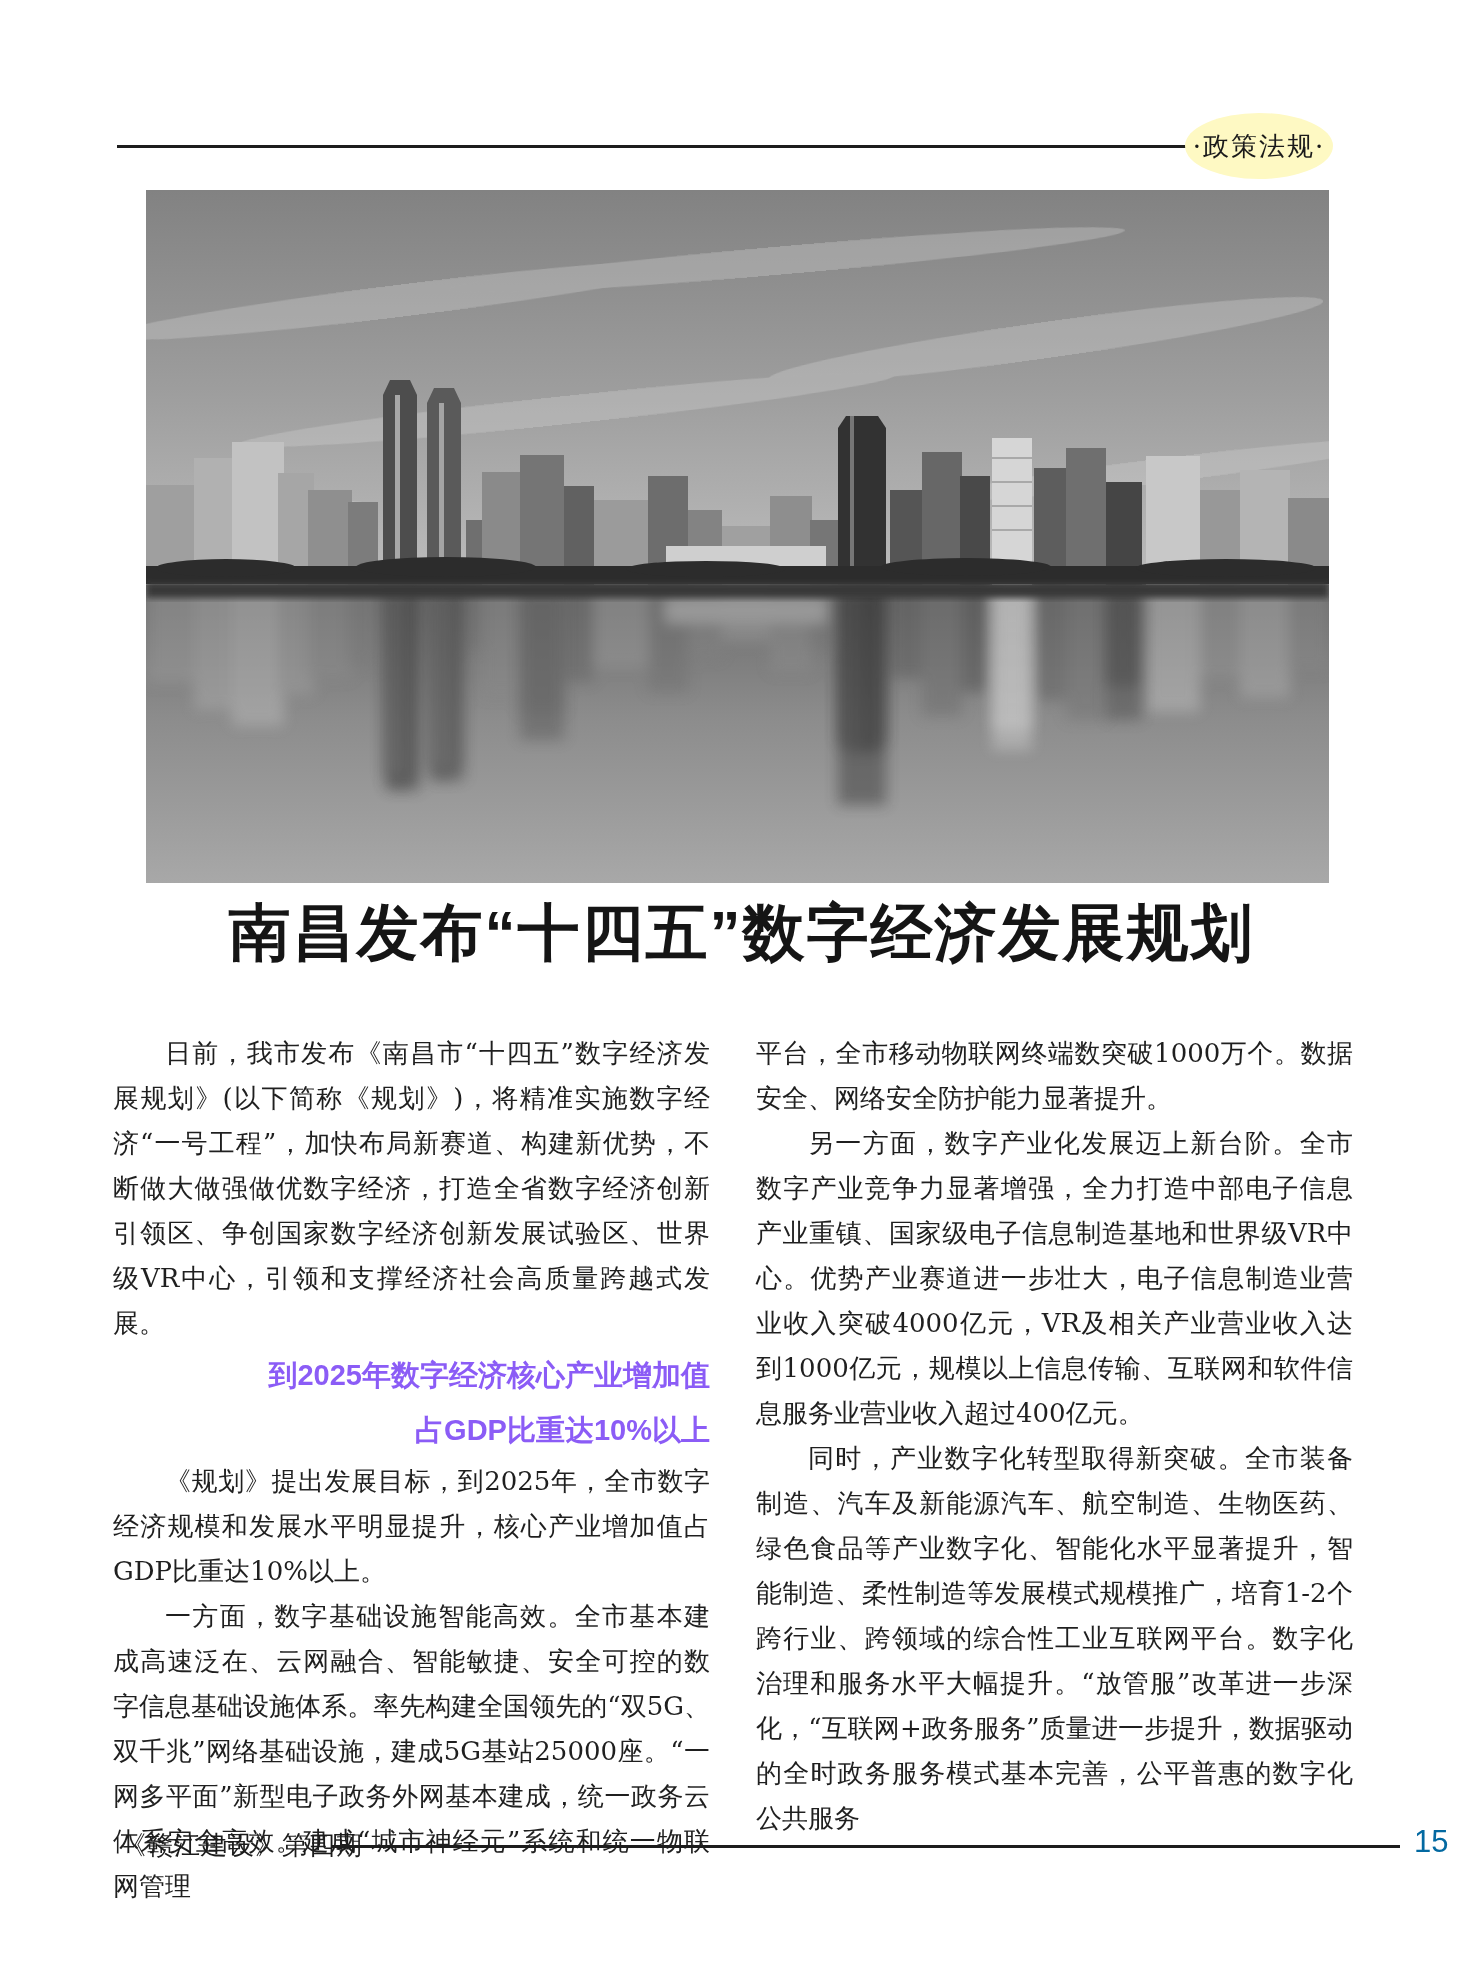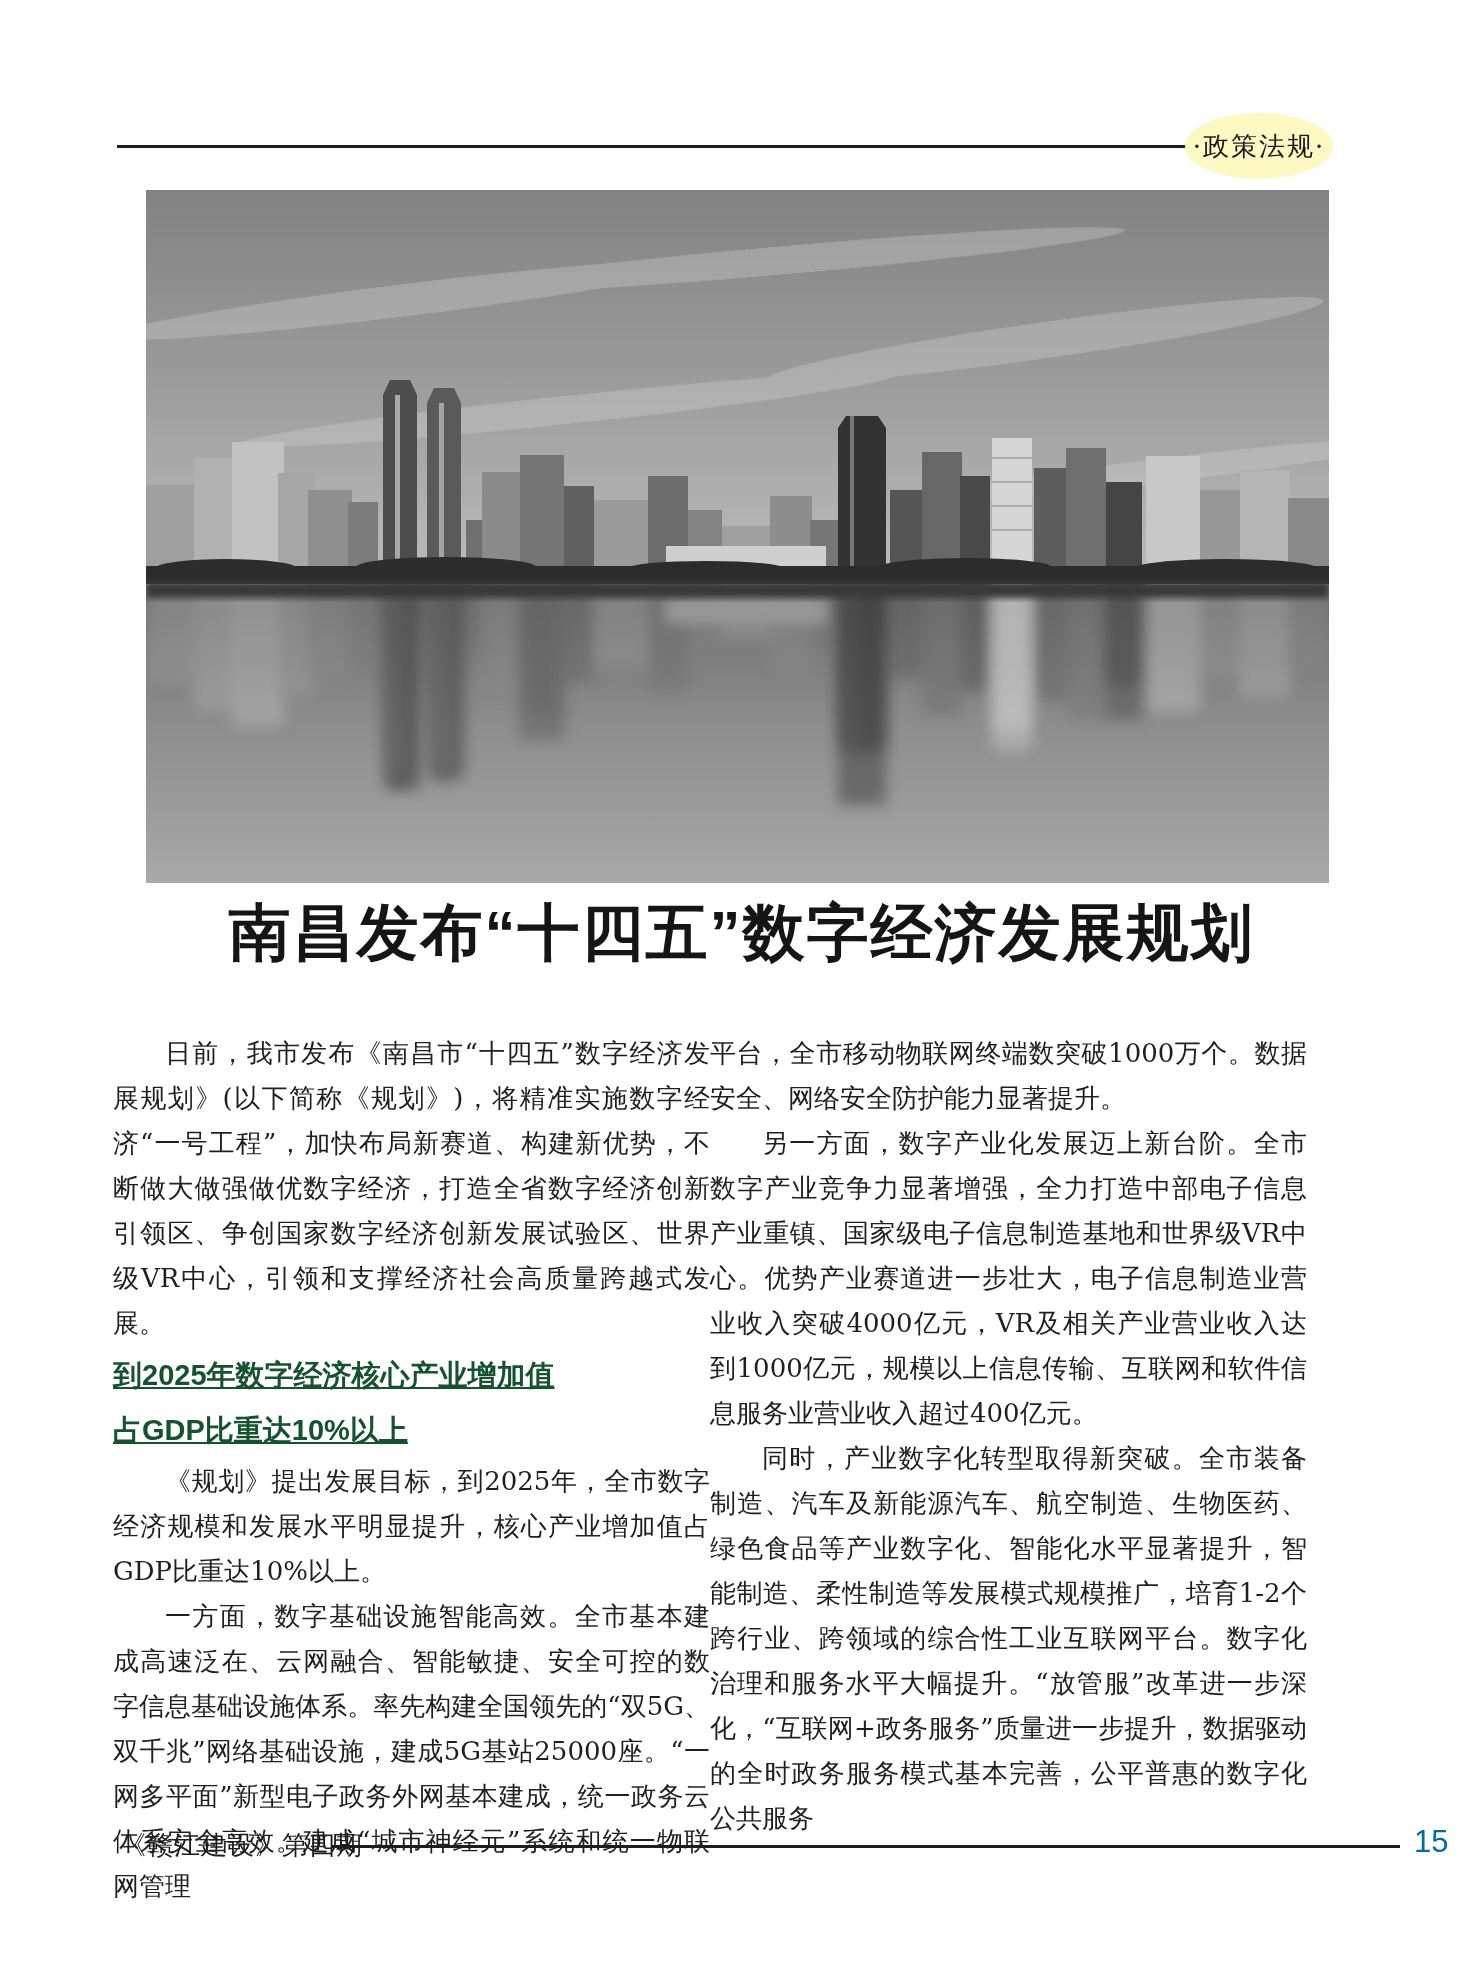--- a/index.html
+++ b/index.html
@@ -40,36 +40,36 @@
     position:absolute; left:0; top:891px;
     width:1471px; text-align:center;
     font-size:62px; font-weight:bold;
     letter-spacing:2px; color:#151515;padding-left:12px;
   }
 
   
   .columns {
     position:absolute; left:113px; top:1031px;
     width:1240px;
-    display:flex; 
+    display:flex; gap:46px;
   }
   .col {
     width:597px;
     font-family:"DejaVu Serif", serif;
     font-size:26px; line-height:45px;
     text-align:justify;
     color:#1f1f1f;
   }
   .col p { text-indent:2em; margin:0; }
   .col p.cont { text-indent:0; }
   .section-subheading {
     font-family:"Liberation Sans", sans-serif;
     font-weight:bold; font-size:29px; line-height:52px;
-    text-align:left; text-indent:0 !important;
-    color:#14532d; margin:3px 0 3px 0 !important;text-decoration:underline;
+    text-align:right; text-indent:0 !important;
+    color:#8b5cf6; margin:3px 0 3px 0 !important;
   }
 
   
   .footer-journal {
     position:absolute; left:120px; top:1828px;
     font-family:"DejaVu Serif", serif;
     font-size:26px; color:#1b1b1b; letter-spacing:1px;
   }
   .footer-rule {
     position:absolute; left:332px; top:1845px;

